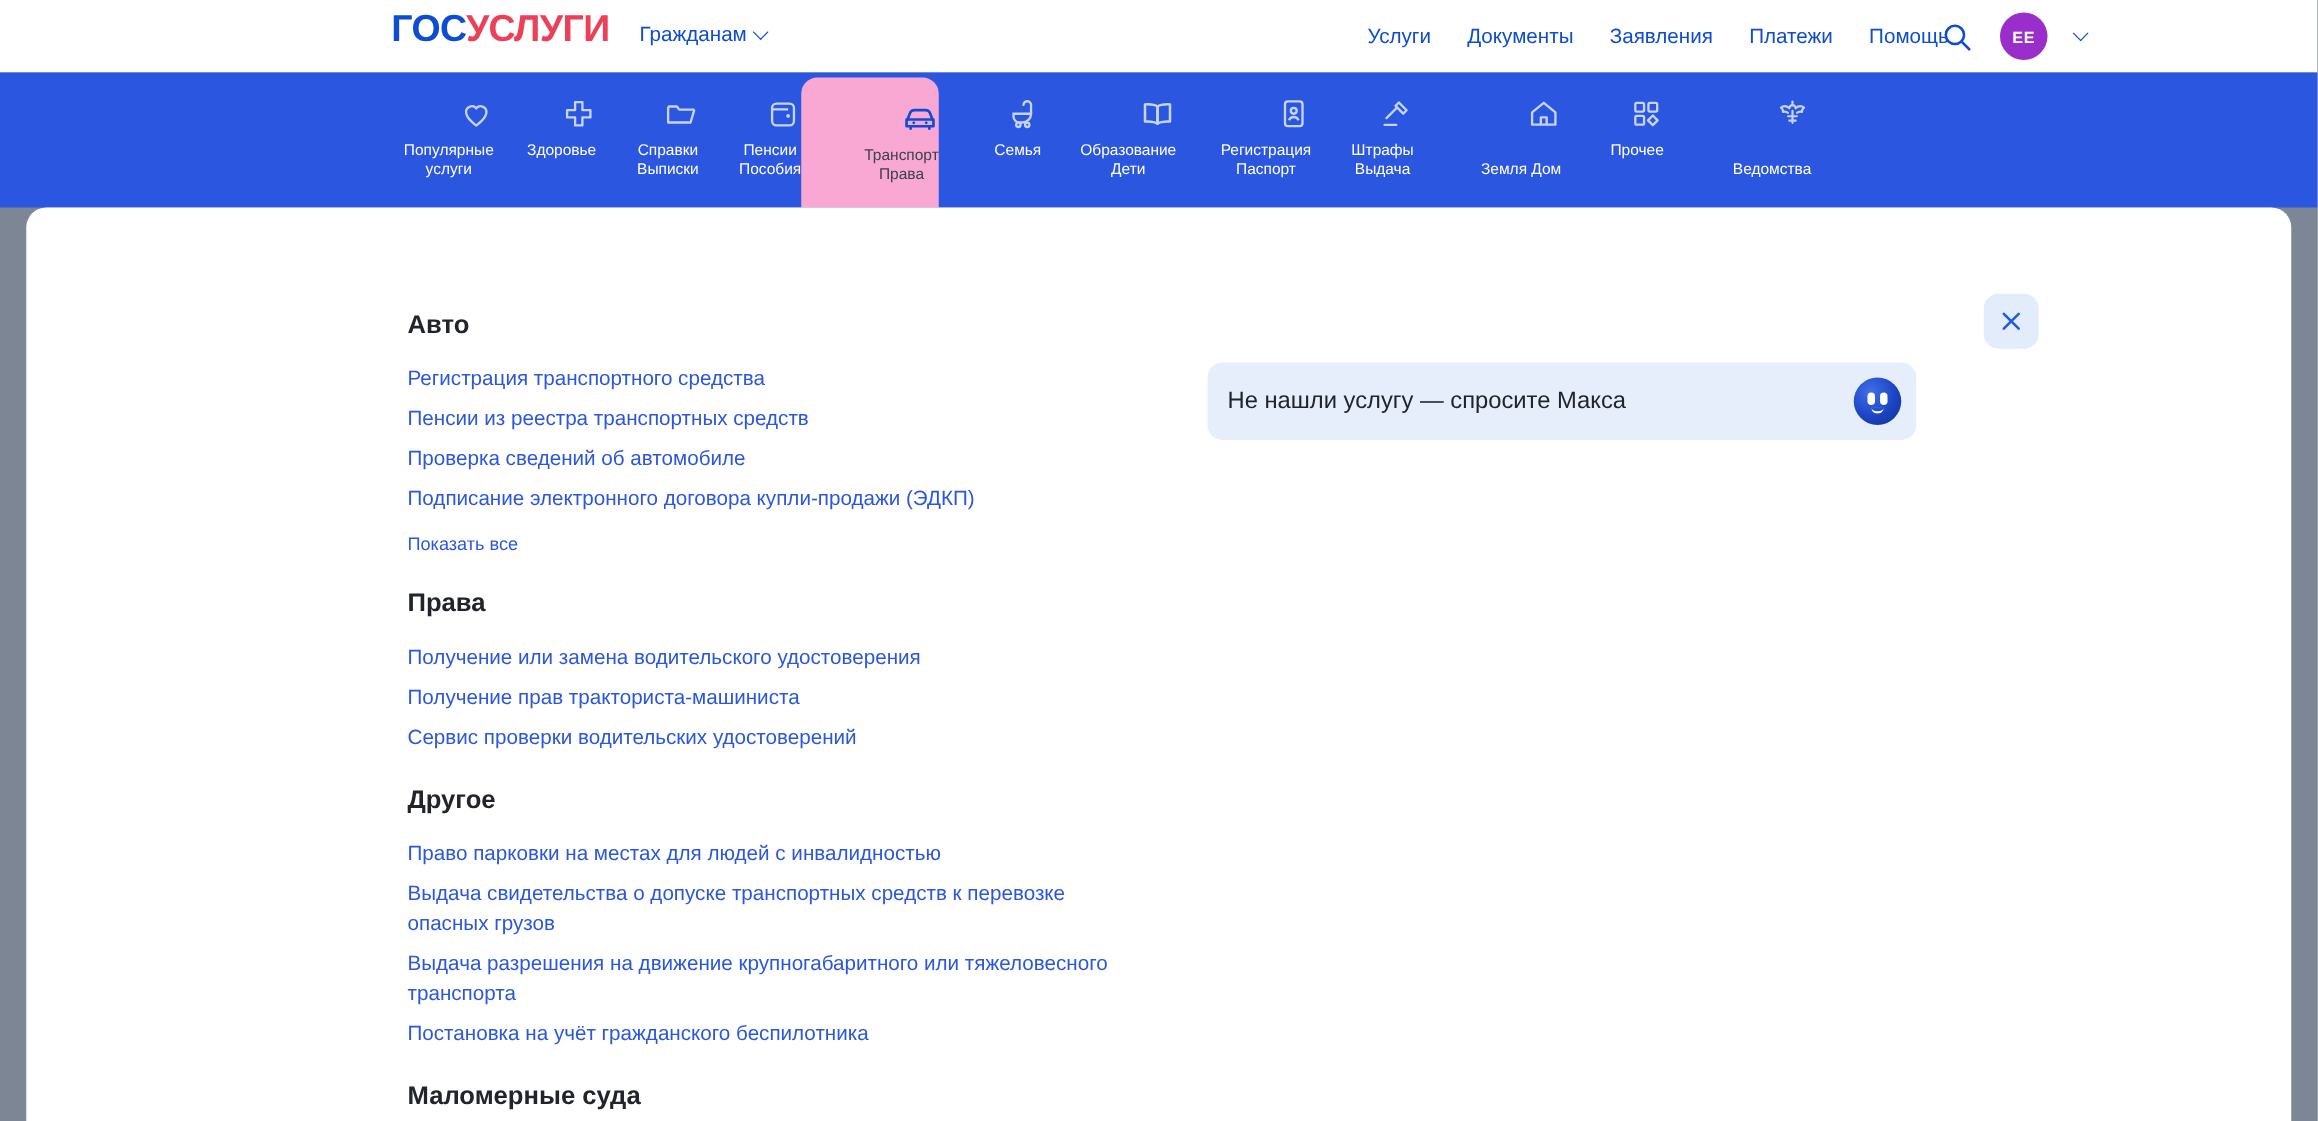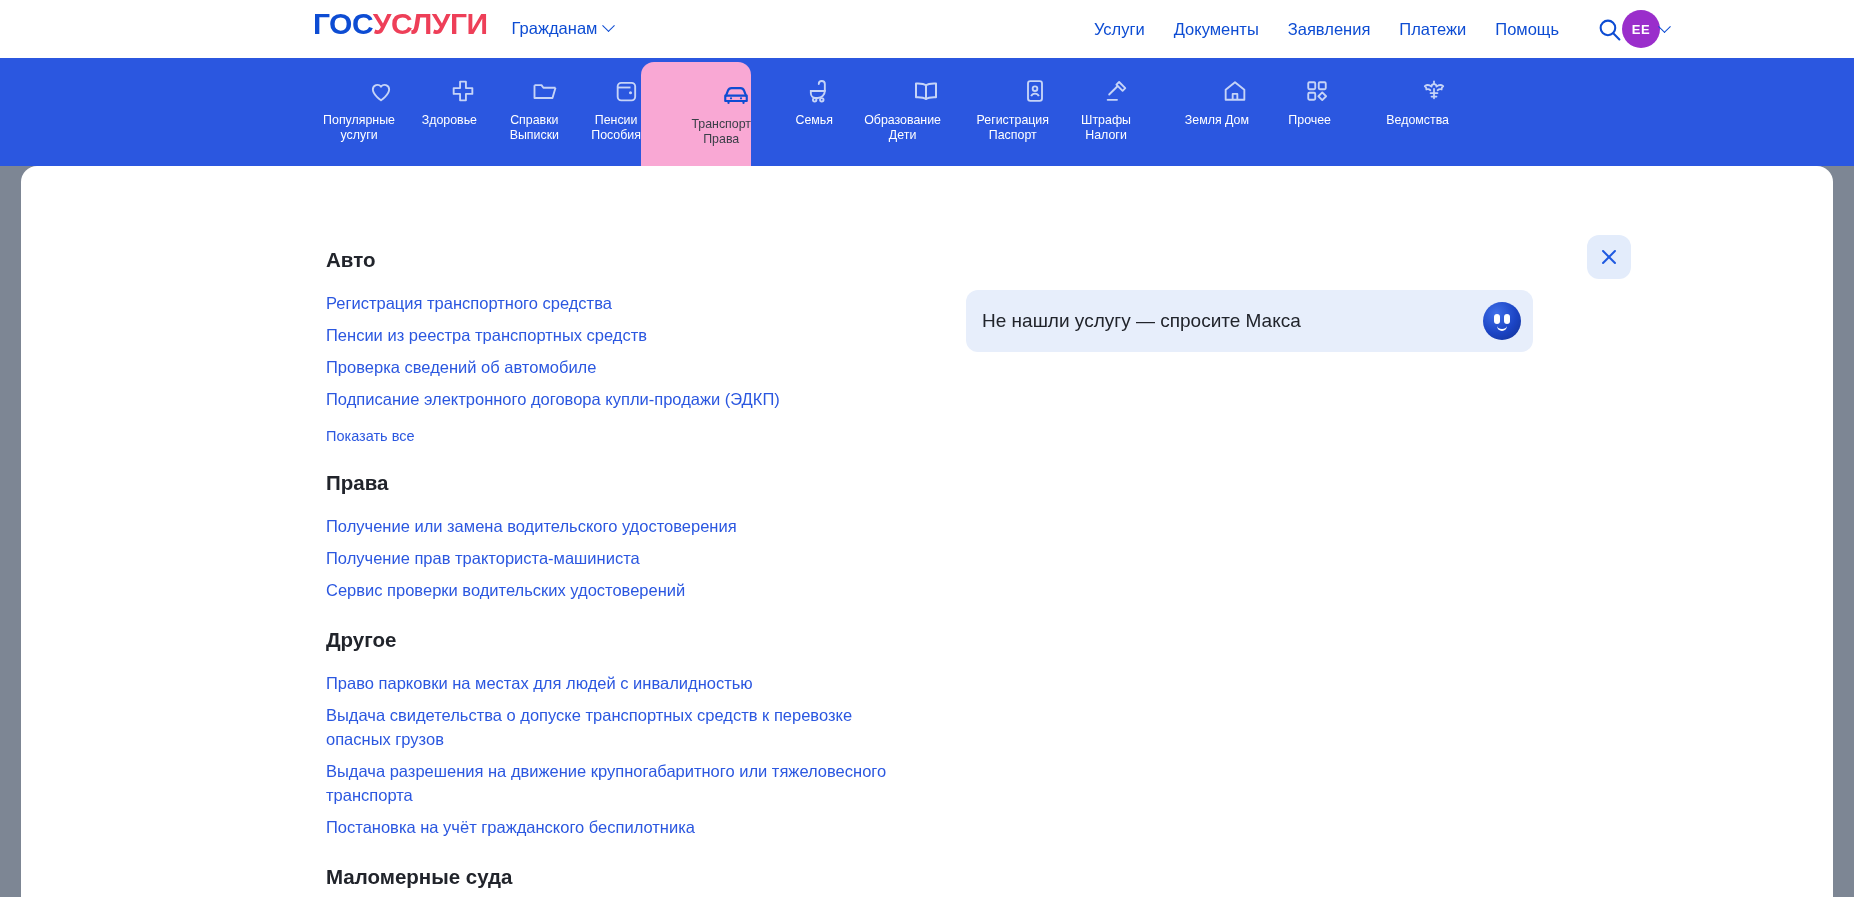--- a/index.html
+++ b/index.html
@@ -42,21 +42,21 @@
   .top-nav {
     position: absolute; right: 295px; top: 0; height: 58px;
     display: flex; align-items: center; gap: 29px;
   }
   .top-nav a {
     color: #0d4cd3; font-size: 16.5px; text-decoration: none;
     white-space: nowrap;
   }
   .header-right {
     position: absolute; right: 185px; top: 0; height: 58px;
-    display: flex; align-items: center; 
+    display: flex; align-items: center; gap: 22px;
   }
   .search-btn {
     width: 26px; height: 26px; cursor: pointer;
     display: flex; align-items: center; justify-content: center;
   }
   .avatar {
     width: 38px; height: 38px; border-radius: 50%;
     background: #9a2ecb;
     color: #fff; font-size: 13px; font-weight: bold;
     display: flex; align-items: center; justify-content: center;
@@ -95,21 +95,21 @@
   }
   .cat-tab.active {
     background: #f9a8d4;
     color: #3a3f48;
     border-radius: 13px 13px 0 0;
     width: 110px;
     height: 104px;
   }
   .cat-tab.active .cat-icon svg { stroke: #0d4cd3; }
   .cat-tab.wide { width: 108px; }
-  .cat-tab.xwide { width: 118px; }
+  .cat-tab.xwide { width: 118px; gap: 15px; }
 
   
   .panel {
     position: absolute;
     left: 21px; right: 21px;
     top: 166px;
     bottom: 0;
     background: #ffffff;
     border-radius: 16px 16px 0 0;
     overflow: hidden;
@@ -323,21 +323,21 @@
 
     <div class="cat-tab">
       <span class="cat-icon">
         <svg width="28" height="28" viewBox="0 0 24 24" fill="none" stroke="#c6d4f7" stroke-width="1.6" stroke-linecap="round" stroke-linejoin="round">
             <path d="M13.8 4.3l5.3 5.3-2.3 2.3-5.3-5.3z"></path>
             <path d="M12.4 7.9L5.3 15"></path>
             <path d="M4 19.6h8"></path>
           </svg>
       </span>
       <span class="cat-label">Штрафы
-Налоги</span>
+Выдача</span>
     </div>
 
     <div class="cat-tab xwide">
       <span class="cat-icon">
         <svg width="28" height="28" viewBox="0 0 24 24" fill="none" stroke="#c6d4f7" stroke-width="1.6" stroke-linejoin="round">
             <path d="M4 11l8-6.5 8 6.5v8.5H4z"></path>
             <path d="M10 19.5v-5h4v5"></path>
           </svg>
       </span>
       <span class="cat-label">Земля Дом</span>

